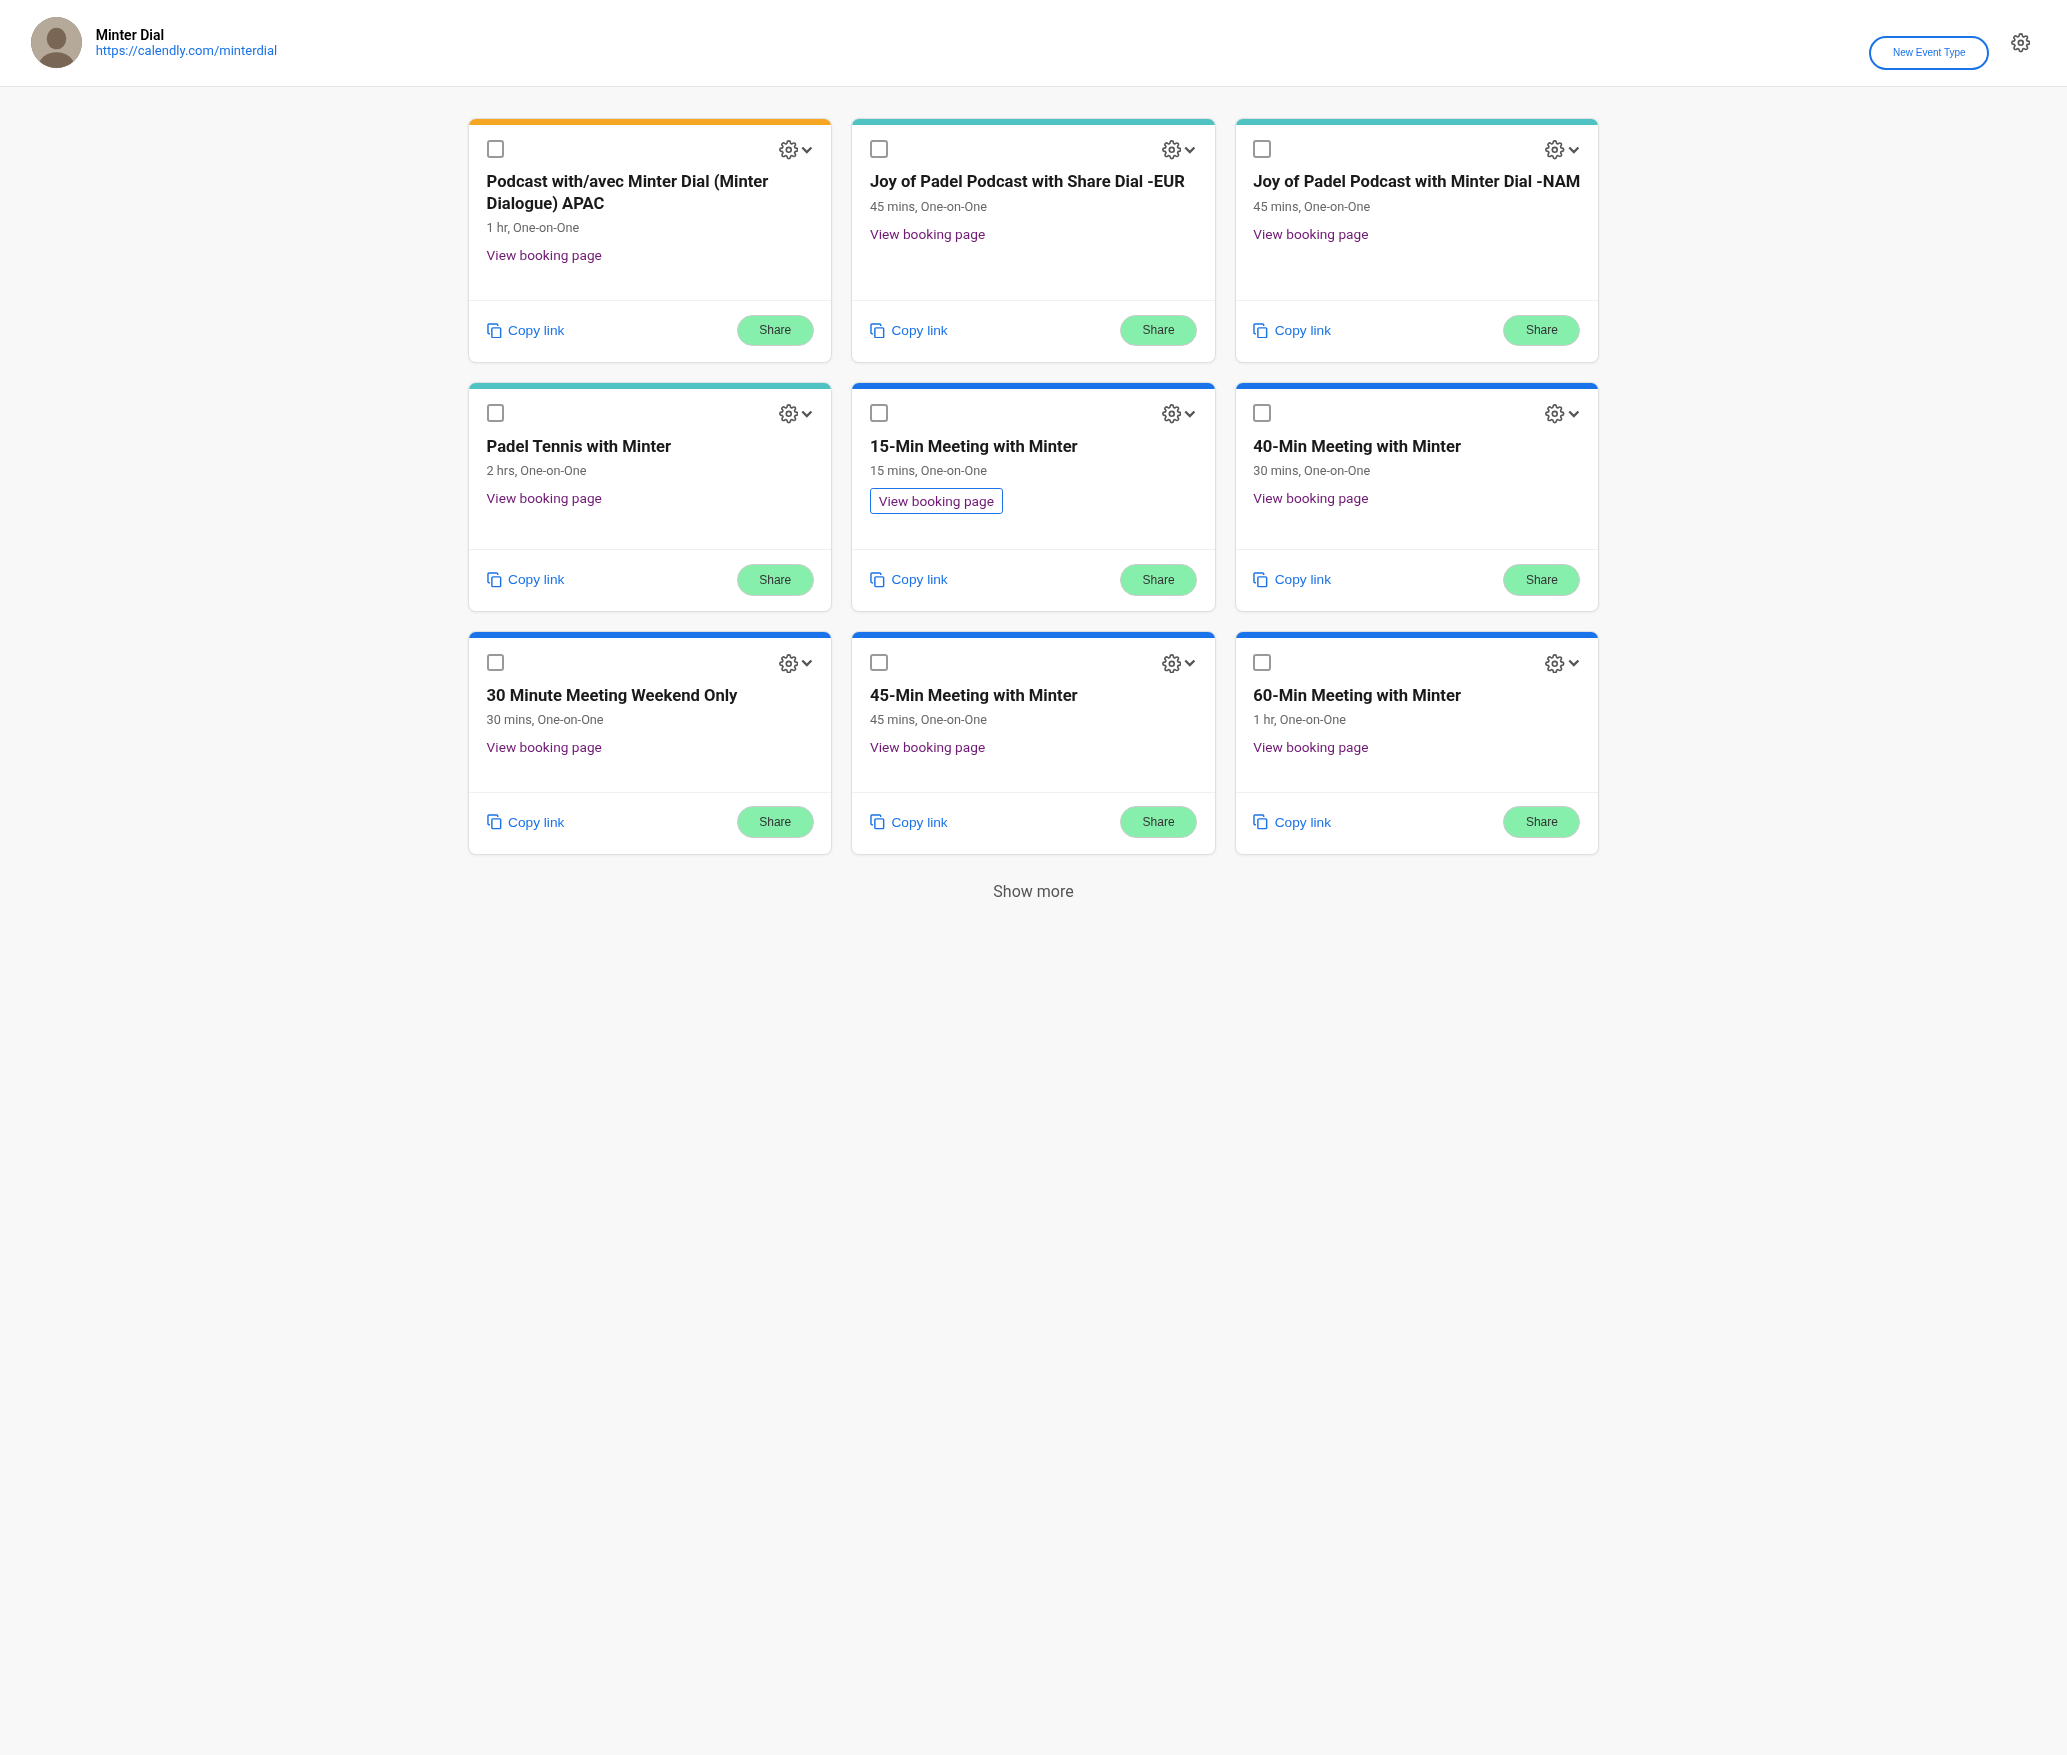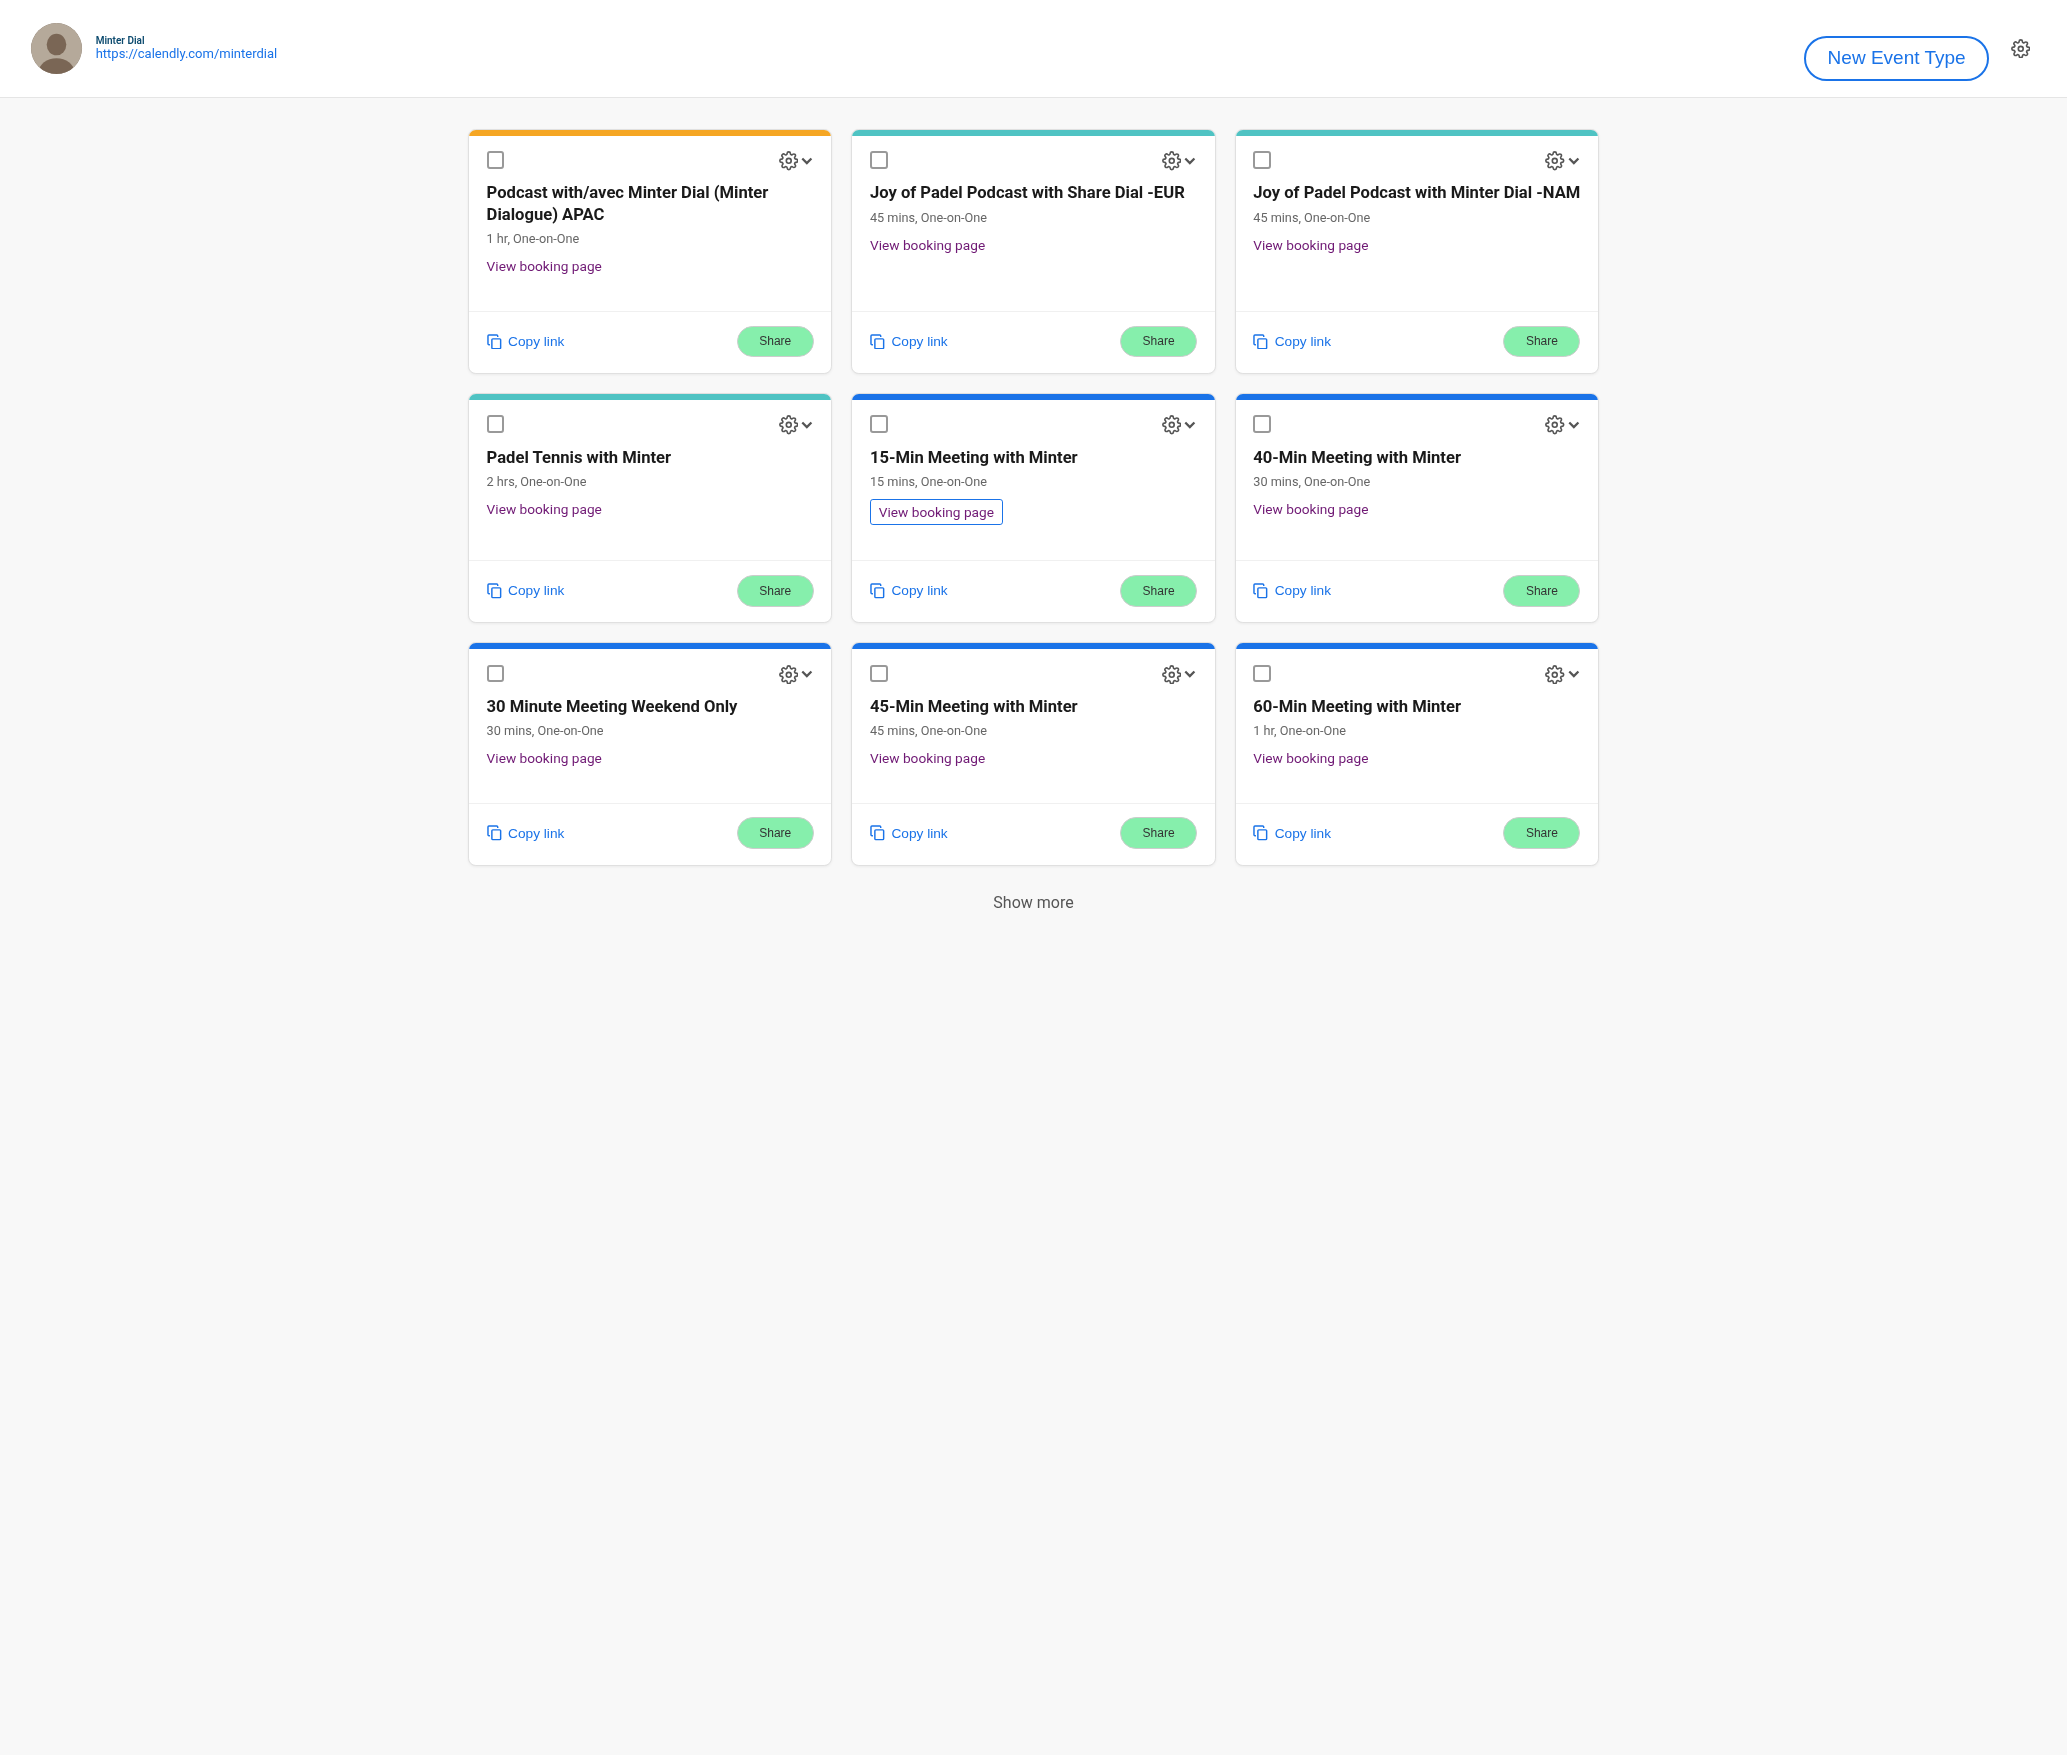--- a/index.html
+++ b/index.html
@@ -28,41 +28,41 @@
       border-radius: 50%;
       background: #8a7c6e;
       overflow: hidden;
       display: flex;
       align-items: center;
       justify-content: center;
     }
     .avatar svg { width: 100%; height: 100%; }
     .user-info { display: flex; flex-direction: column; }
     .user-name {
-      font-size: 10px;
+      font-size: 14px;
       font-weight: 600;
-      color: #0c4a6e;
+      color: #000000;
     }
     .user-url {
       font-size: 13px;
       color: #1a73e8;
       text-decoration: none;
     }
     .header-right {
       display: flex;
       align-items: center;
       gap: 15.6px;
     }
     .new-event-btn {
       border: 2px solid #1a73e8;
       background: transparent;
       color: #1a73e8;
       padding: 9.8px 21.5px;
       border-radius: 23.4px;
-      font-size: 19px;
+      font-size: 10px;
       font-weight: 500;
       cursor: pointer;
       white-space: nowrap;
       margin-top: 20px;
     }
     .gear-icon-btn {
       background: none;
       border: none;
       cursor: pointer;
       color: #555;

